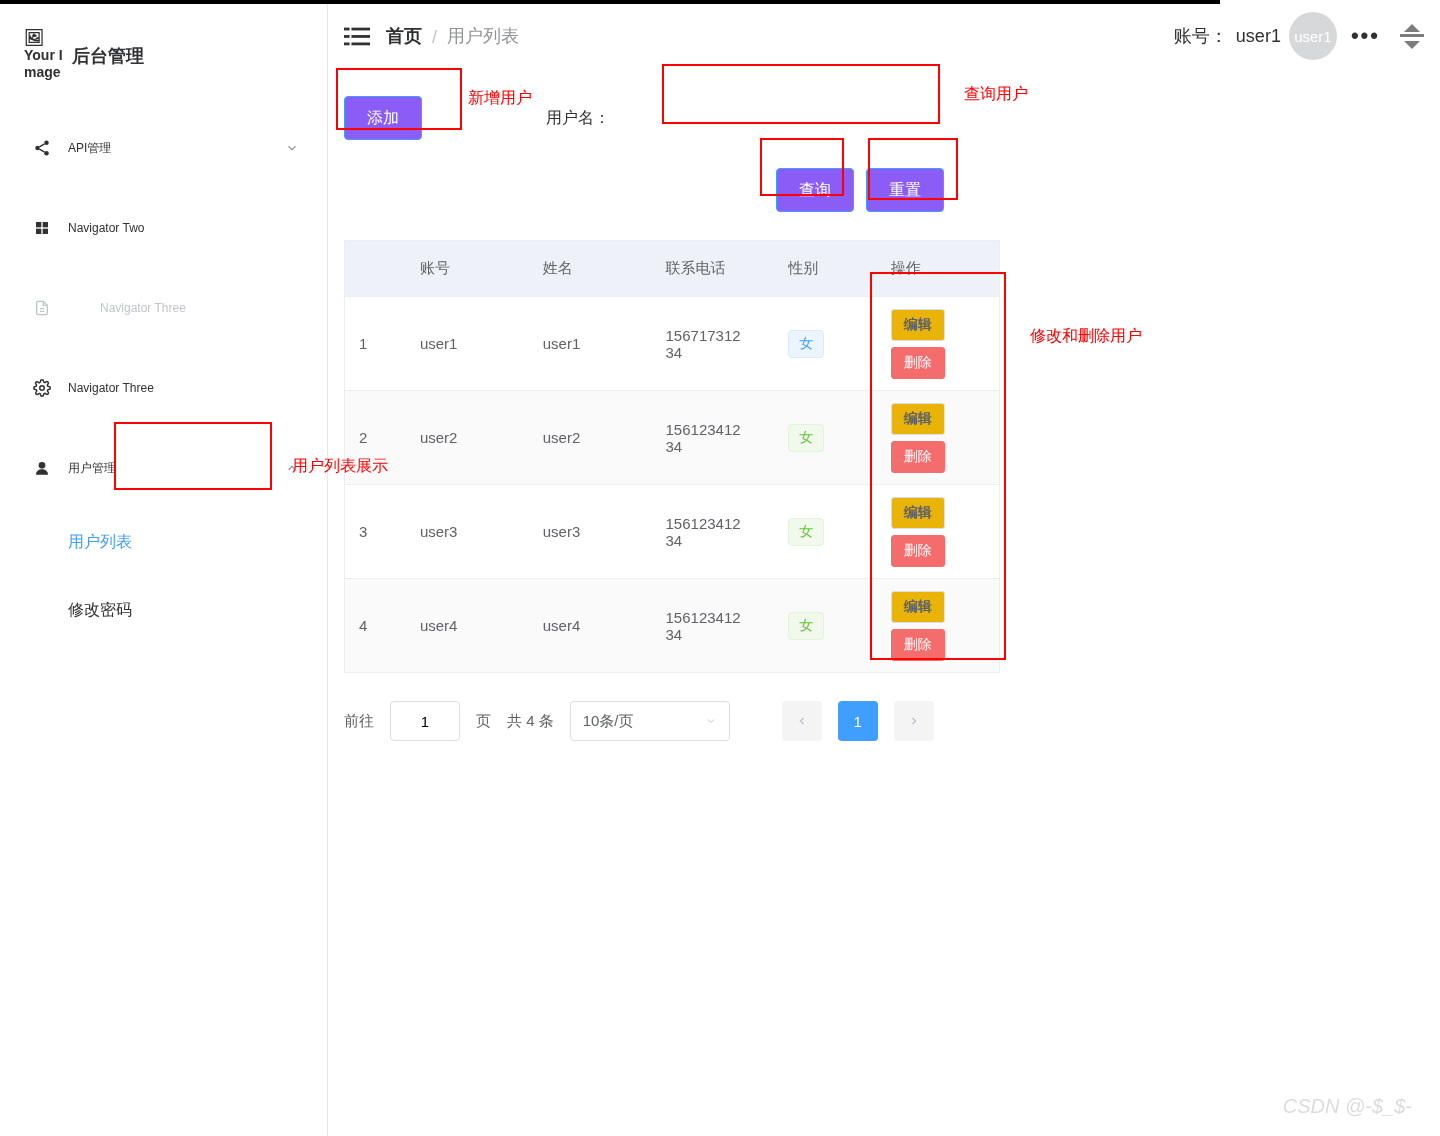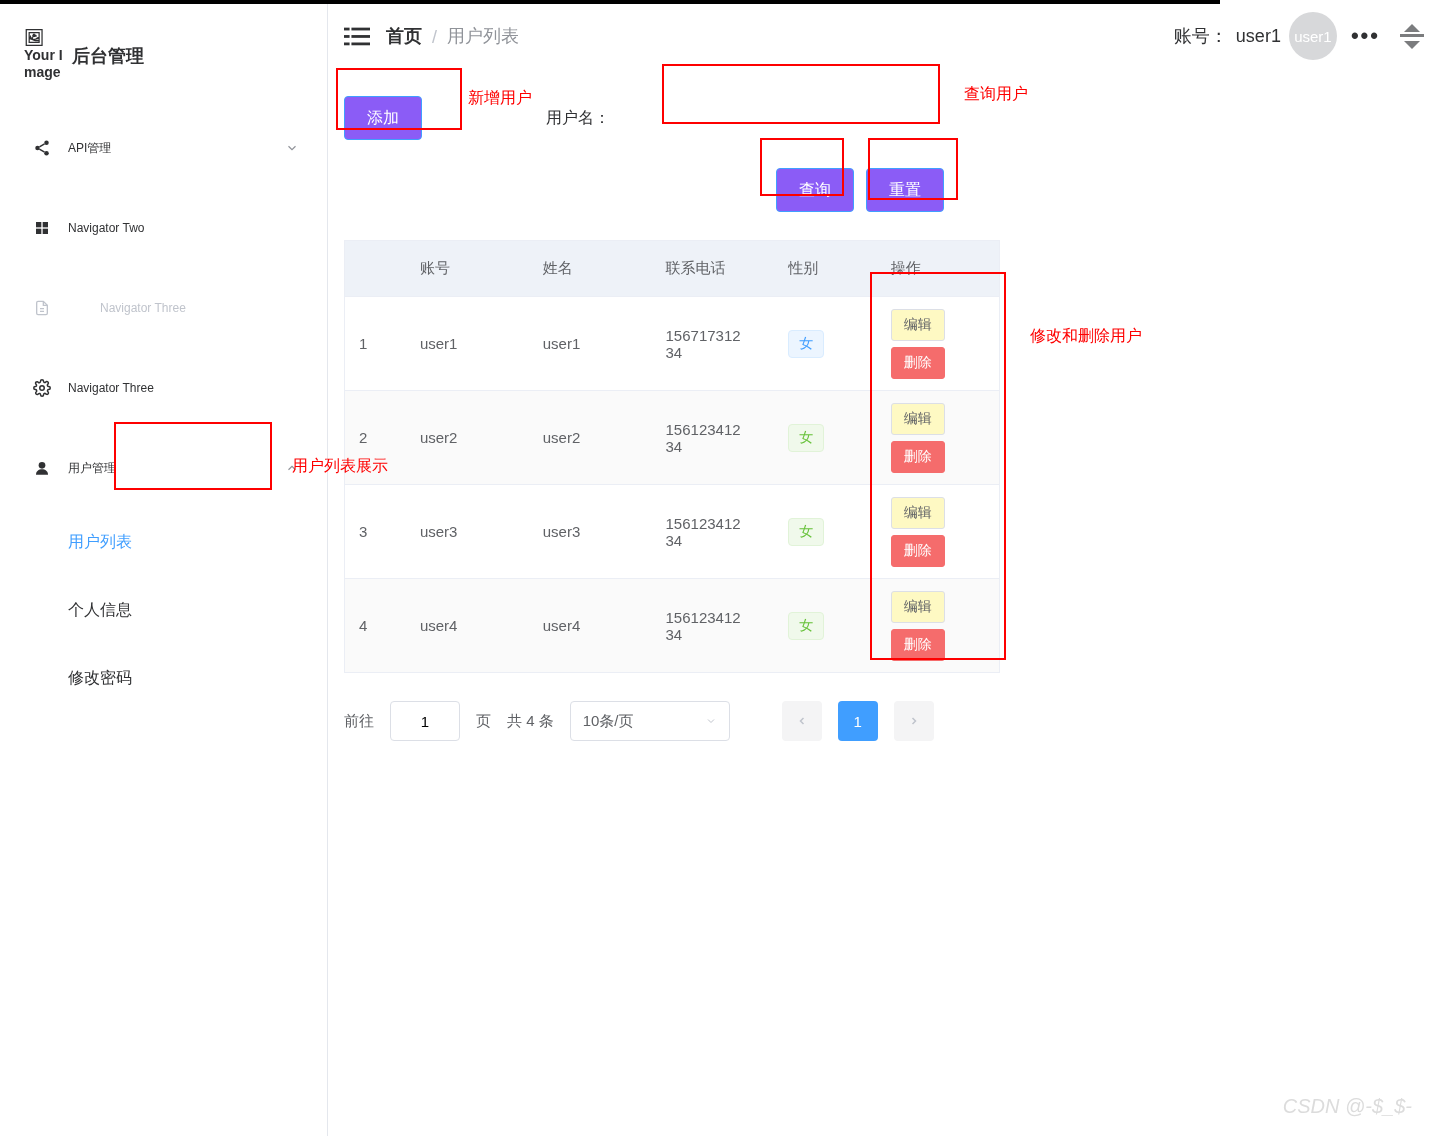--- a/index.html
+++ b/index.html
@@ -29,21 +29,21 @@
 .dots { font-size: 22px; font-weight: 700; cursor: pointer; letter-spacing: 2px; color: #303133; margin: 0 6px; }
 .spin-arrows { display: flex; flex-direction: column; gap: 2px; align-items: center; margin-left: 6px; }
 .spin-arrows .tri { width: 0; height: 0; border-left: 8px solid transparent; border-right: 8px solid transparent; cursor: pointer; }
 .spin-arrows .tri.up { border-bottom: 8px solid #7b7c7e; }
 .spin-arrows .tri.down { border-top: 8px solid #7b7c7e; }
 .spin-arrows .bar { width: 24px; height: 3px; background: #7b7c7e; margin-bottom: 2px; }
 .content { padding: 24px 16px 24px 16px; position: relative; }
 .toolbar-row { display: flex; align-items: center; gap: 20px; margin-bottom: 28px; flex-wrap: wrap; }
 .btn { display: inline-flex; align-items: center; justify-content: center; height: 44px; padding: 0 22px; border-radius: 4px; font-size: 16px; cursor: pointer; border: 1px solid transparent; }
 .btn-primary { background: #8b5cf6; color: #fff; border-color: #409eff; }
-.btn-default { background: #fef9c3; border: 1px solid #dcdfe6; color: #606266; }
+.btn-default { background: #eab308; border: 1px solid #dcdfe6; color: #606266; font-weight: bold; }
 .btn-danger { background: #f56c6c; color: #fff; border-color: #f56c6c; }
 .btn-sm { height: 32px; padding: 0 12px; font-size: 14px; border-radius: 3px; }
 .field-label { font-size: 16px; color: #303133; }
 .input { height: 44px; width: 268px; border: 1px solid #dcdfe6; border-radius: 4px; padding: 0 14px; font-size: 16px; color: #606266; }
 .input::placeholder { color: #c0c4cc; }
 .table { width: 656px; border: 1px solid #ebeef5; border-radius: 2px; border-collapse: collapse; }
 .table thead th { background: #eef2f8; height: 56px; text-align: left; padding: 0 14px; font-weight: 500; color: #606266; font-size: 15px; }
 .table tbody td { height: 94px; padding: 8px 14px; border-top: 1px solid #ebeef5; color: #606266; font-size: 15px; vertical-align: middle; }
 .table tbody tr:nth-child(even) td { background: #fafafa; }
 .tag { display: inline-flex; align-items: center; justify-content: center; height: 28px; padding: 0 10px; border-radius: 4px; font-size: 14px; }
@@ -131,23 +131,20 @@
       <span>用户管理</span>
       <span class="arrow">
         <svg width="14" height="14" viewBox="0 0 24 24" fill="none" stroke="currentColor" stroke-width="2">
             <path d="M18 15l-6-6-6 6"></path>
           </svg>
       </span>
     </div>
 
     <div class="submenu-item active">
       <span>用户列表</span>
-    </div>
-    <div class="submenu-item">
-      <span>个人信息</span>
     </div>
     <div class="submenu-item">
       <span>修改密码</span>
     </div>
   </aside>
 
   <main class="main">
 
     <div class="topbar">
       <span class="menu-toggle">

